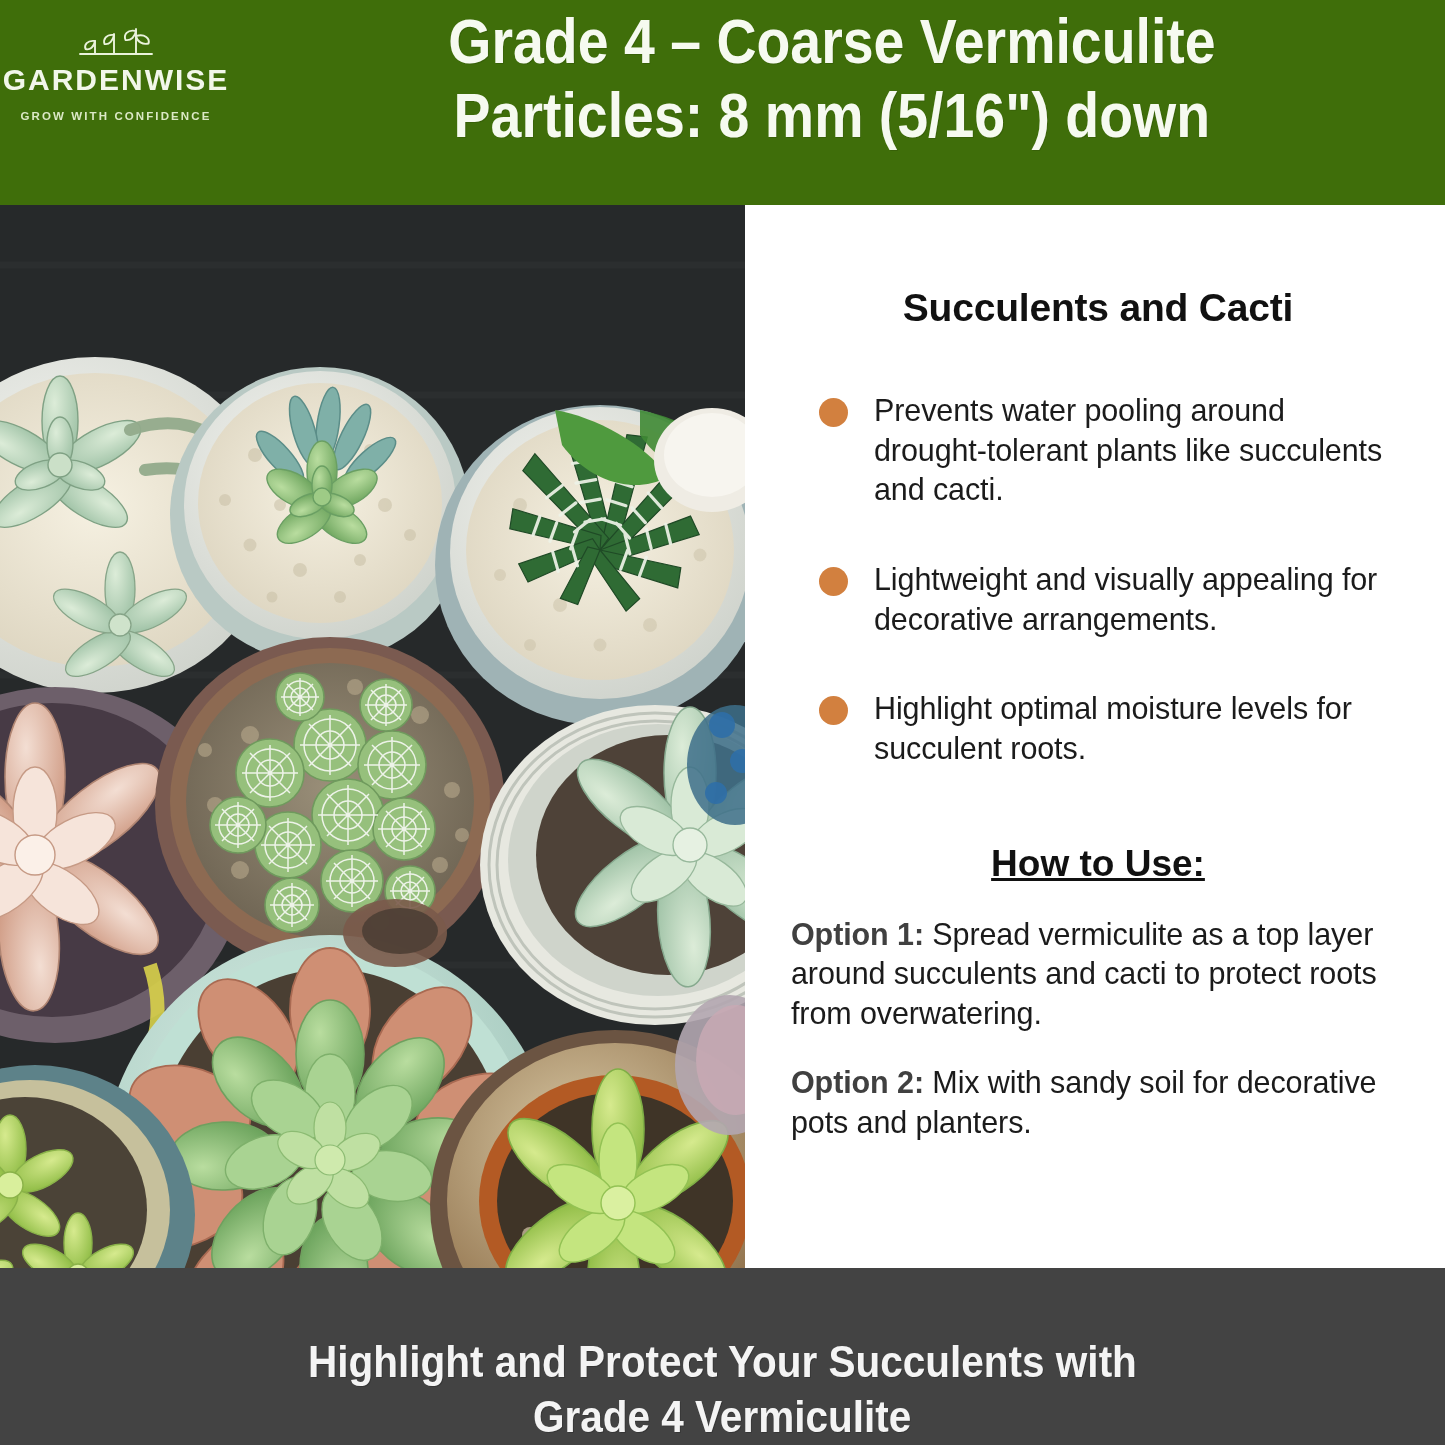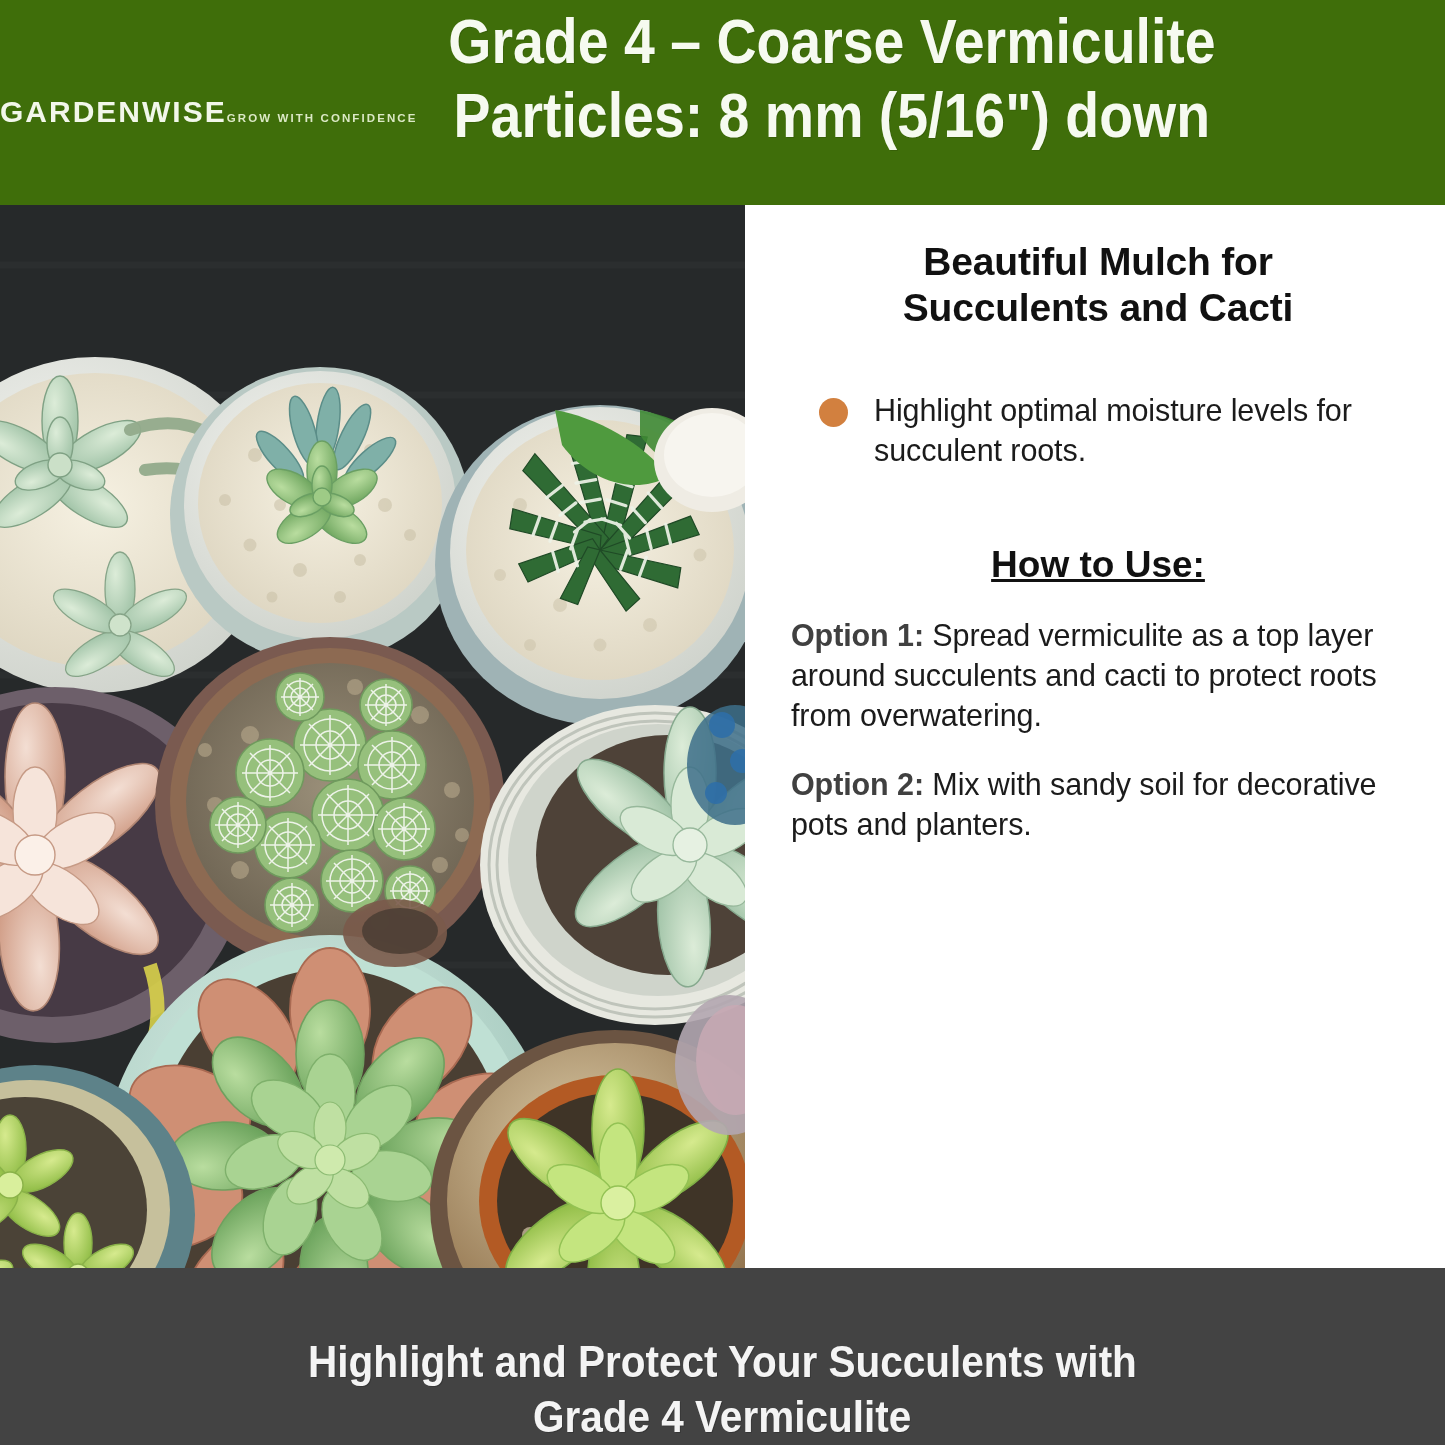--- a/index.html
+++ b/index.html
@@ -12,21 +12,21 @@
   .page { position:relative; width:1445px; height:1445px; background:#fff; }
 
   
   .header {
     position:absolute; left:0; top:0; width:1445px; height:205px;
     background:#3F6E0A;
     display:flex; align-items:flex-start;
   }
   .logo-block {
     width:232px; height:205px; flex:0 0 232px;
-    display:flex; flex-direction:row; align-items:center;
+    display:flex; flex-direction:column; align-items:center;
     padding-top:16px;
   }
   .logo-mark { width:96px; height:46px; display:block; }
   .logo-word {
     color:#F2F7EA; font-size:30px; font-weight:700; letter-spacing:2.0px;
     line-height:1; margin-top:3px; white-space:nowrap;
     font-family:"Liberation Sans", sans-serif;
   }
   .logo-tag {
     color:#DCE9C6; font-size:11.5px; font-weight:700; letter-spacing:2.1px;
@@ -638,25 +638,33 @@
       </g>
       <ellipse cx="395" cy="728" rx="52" ry="34" fill="#7a5a4a" opacity="0.9"></ellipse>
       <ellipse cx="400" cy="726" rx="38" ry="23" fill="#4f4036" opacity="0.95"></ellipse>
       <path d="M255 1290 C280 1255 325 1250 348 1282 C325 1310 280 1312 255 1290 Z" fill="#d98b6a" opacity="0.9"></path>
     </svg>
   </div>
 
   <div class="right">
 
     <div class="headline">
-      <span>Beautiful Mulch for</span><br>
+      <br>
       <span>Succulents and Cacti</span>
     </div>
 
     <div class="bullets">
+      <div class="bullet">
+        <div class="dot"></div>
+        <div class="btext">Prevents water pooling around drought-tolerant plants like succulents and cacti.</div>
+      </div>
+      <div class="bullet">
+        <div class="dot"></div>
+        <div class="btext">Lightweight and visually appealing for decorative arrangements.</div>
+      </div>
       <div class="bullet">
         <div class="dot"></div>
         <div class="btext">Highlight optimal moisture levels for succulent roots.</div>
       </div>
     </div>
 
     <div class="howto">How to Use:</div>
 
     <div class="option">
       <b>Option 1:</b><span> Spread vermiculite as a top layer around succulents and cacti to protect roots from overwatering.</span>

